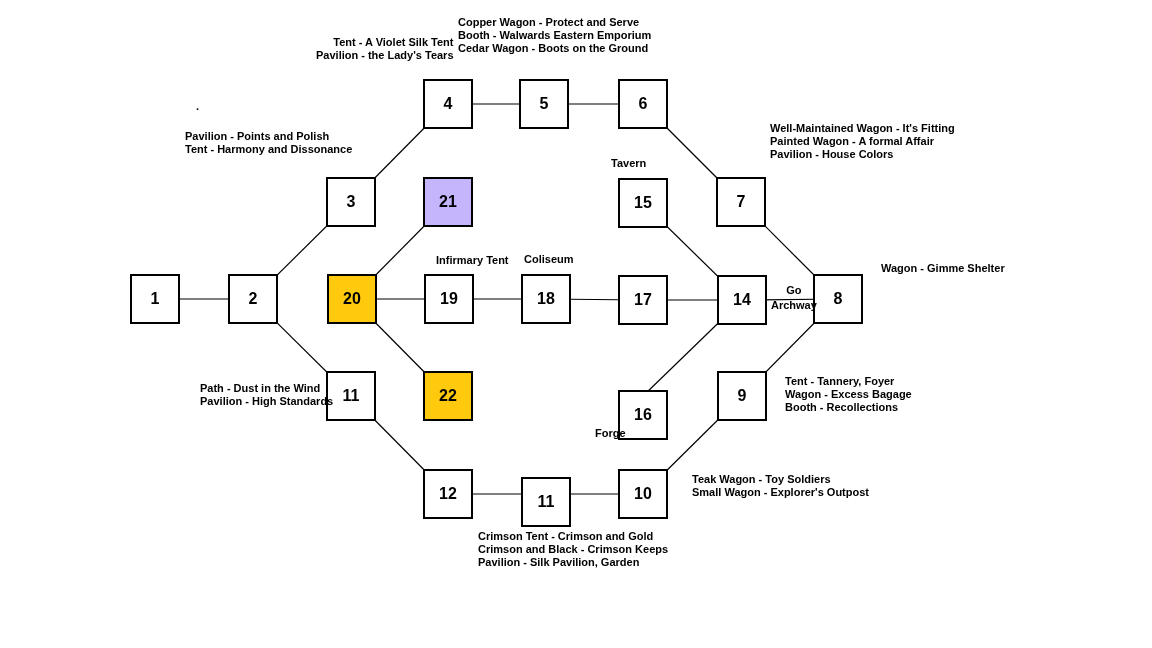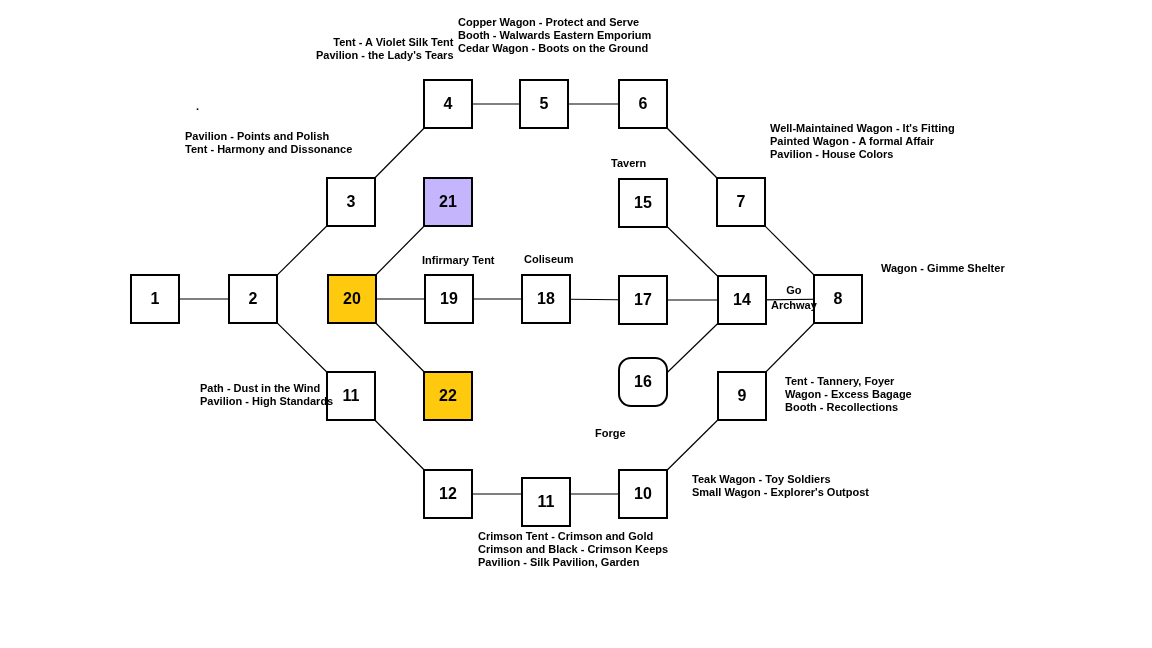--- a/index.html
+++ b/index.html
@@ -148,21 +148,21 @@
       </div>
       <div class="node" data-name="room-box-13" style="left: 326px; top: 371px;">
         <span data-name="room-number">11</span>
       </div>
       <div class="node" data-name="room-box-14" style="left: 717px; top: 275px;">
         <span data-name="room-number">14</span>
       </div>
       <div class="node" data-name="room-box-15" style="left: 618px; top: 178px;">
         <span data-name="room-number">15</span>
       </div>
-      <div class="node" data-name="room-box-16" style="left: 618px; top: 357px; border-radius: 13px;">
+      <div class="node" data-name="room-box-16" style="left: 618px; top: 390px;">
         <span data-name="room-number">16</span>
       </div>
       <div class="node" data-name="room-box-17" style="left: 618px; top: 275px;">
         <span data-name="room-number">17</span>
       </div>
       <div class="node" data-name="room-box-18" style="left: 521px; top: 274px;">
         <span data-name="room-number">18</span>
       </div>
       <div class="node" data-name="room-box-19" style="left: 424px; top: 274px; justify-content: center;">
         <span data-name="room-number">19</span>
@@ -196,21 +196,21 @@
         <div data-name="annotation-line">.</div>
       </div>
       <div class="annotation" data-name="annotation-tavern" style="left: 611px; top: 157px;">
         <div data-name="annotation-line">Tavern</div>
       </div>
       <div class="annotation" data-name="annotation-well-maintained-wagon-group" style="left: 770px; top: 122px;">
         <div data-name="annotation-line">Well-Maintained Wagon - It's Fitting</div>
         <div data-name="annotation-line">Painted Wagon - A formal Affair</div>
         <div data-name="annotation-line">Pavilion - House Colors</div>
       </div>
-      <div class="annotation" data-name="annotation-infirmary-tent" style="left: 422px; top: 254px;">
+      <div class="annotation" data-name="annotation-infirmary-tent" style="left: 436px; top: 254px;">
         <div data-name="annotation-line">Infirmary Tent</div>
       </div>
       <div class="annotation" data-name="annotation-coliseum" style="left: 524px; top: 253px;">
         <div data-name="annotation-line">Coliseum</div>
       </div>
       <div class="annotation" data-name="annotation-go-archway" style="left: 771px; top: 283px; text-align: center;">
         <div data-name="annotation-line">Go</div>
         <div data-name="annotation-line">Archway</div>
       </div>
       <div class="annotation" data-name="annotation-gimme-shelter" style="left: 881px; top: 262px;">

